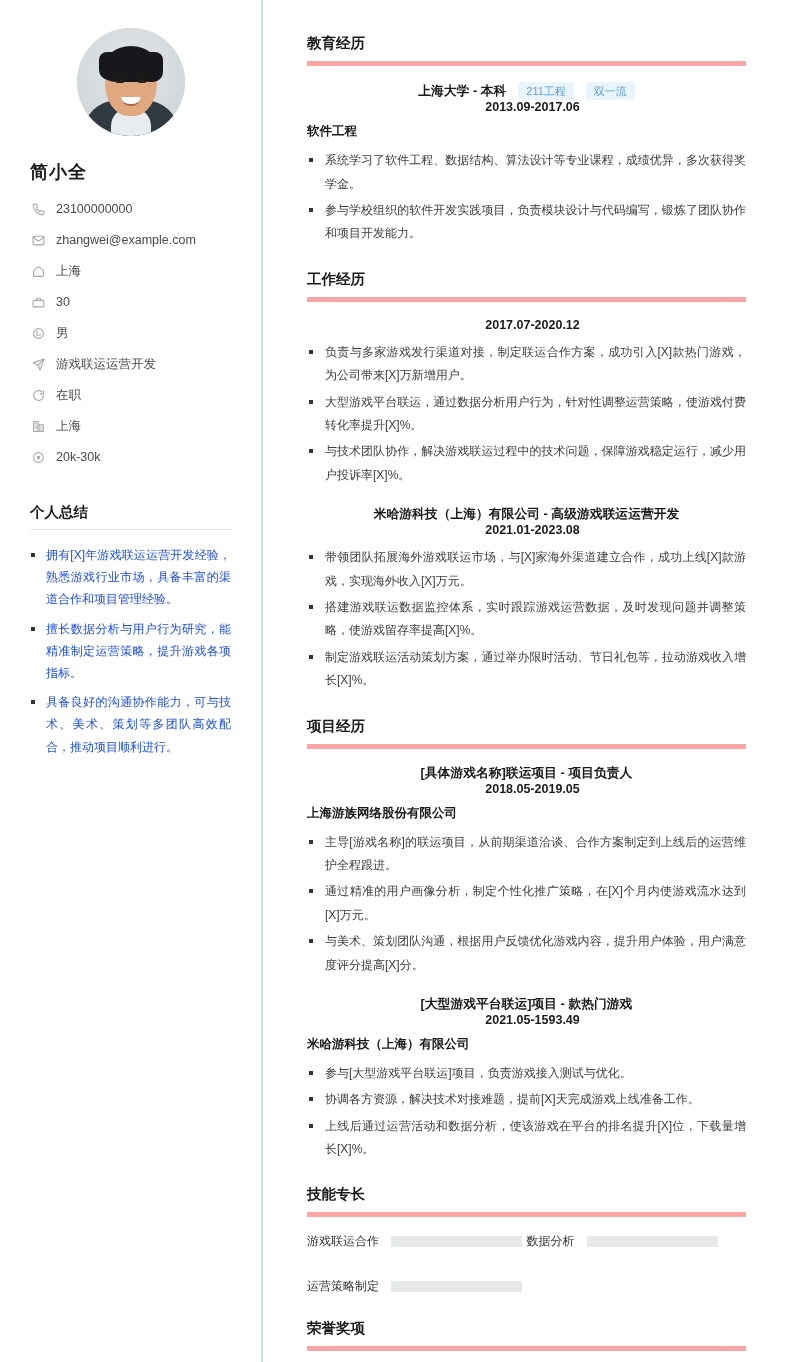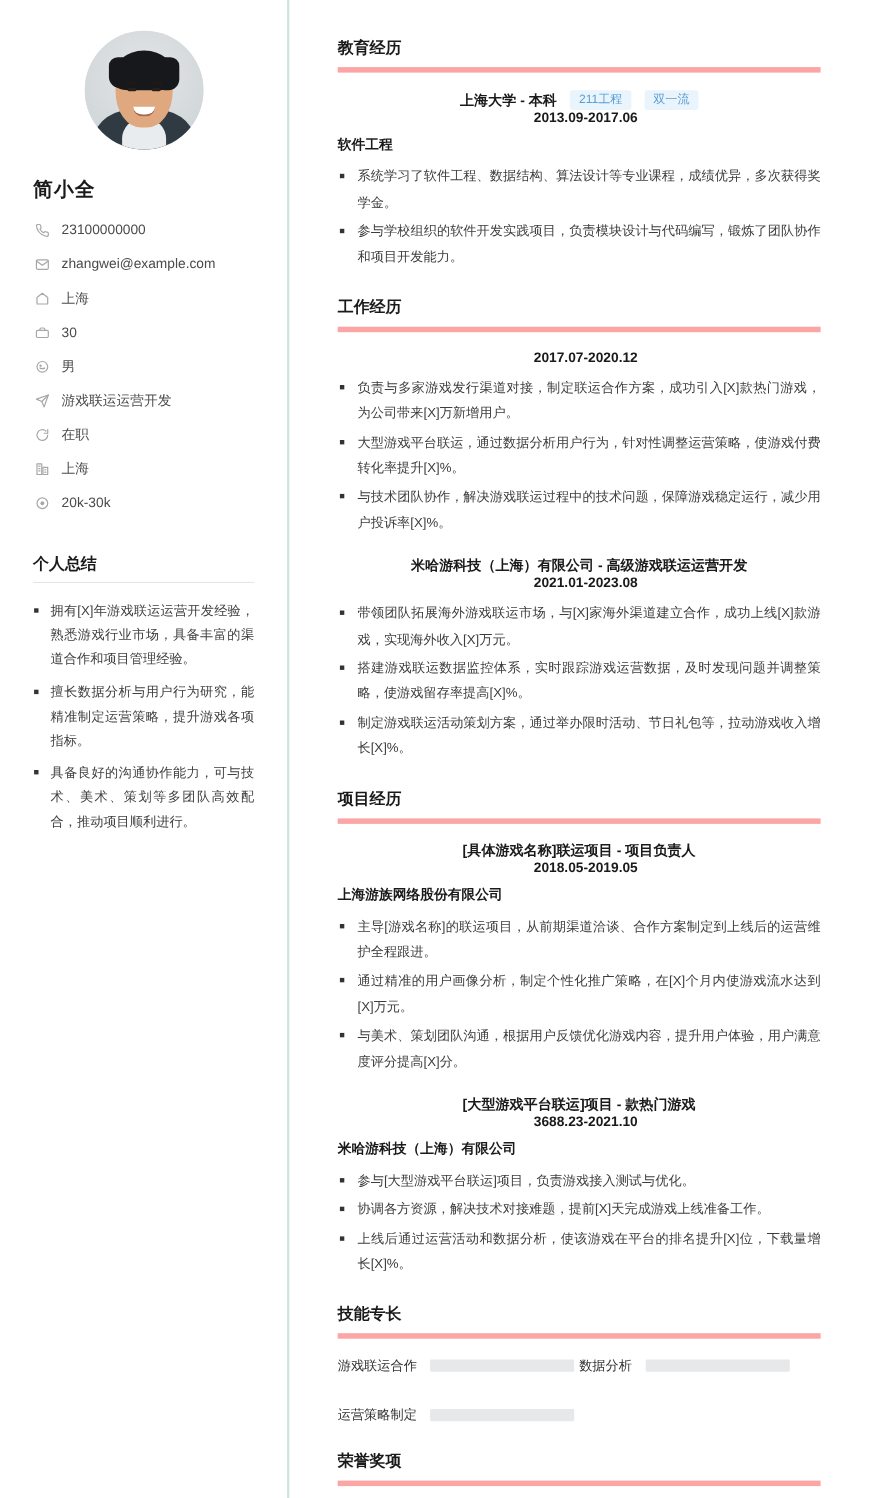--- a/index.html
+++ b/index.html
@@ -163,21 +163,21 @@
     padding-bottom: 7px;
     border-bottom: 1px solid #e3e6e8;
     margin-bottom: 14px;
   }
   .side-bullets { list-style: none; }
   .side-bullets li {
     position: relative;
     padding-left: 16px;
     font-size: 12px;
     line-height: 1.85;
-    color: #404040;
+    color: #1d4ed8;
     margin-bottom: 7px;
     text-align: justify;
   }
   .side-bullets li::before {
     content: "";
     position: absolute;
     left: 1px; top: 9px;
     width: 4px; height: 4px;
     background: #333333;
   }
@@ -507,21 +507,21 @@
           <li>通过精准的用户画像分析，制定个性化推广策略，在[X]个月内使游戏流水达到[X]万元。</li>
           <li>与美术、策划团队沟通，根据用户反馈优化游戏内容，提升用户体验，用户满意度评分提高[X]分。</li>
         </ul>
       </div>
 
       <div class="entry">
         <div class="entry-head">
           <div class="entry-head-left">
             <span class="entry-title">[大型游戏平台联运]项目 - 款热门游戏</span>
           </div>
-          <span class="entry-date">3688.23-2021.10</span>
+          <span class="entry-date">2021.05-1593.49</span>
         </div>
         <div class="entry-sub">米哈游科技（上海）有限公司</div>
         <ul class="bullets">
           <li>参与[大型游戏平台联运]项目，负责游戏接入测试与优化。</li>
           <li>协调各方资源，解决技术对接难题，提前[X]天完成游戏上线准备工作。</li>
           <li>上线后通过运营活动和数据分析，使该游戏在平台的排名提升[X]位，下载量增长[X]%。</li>
         </ul>
       </div>
     </section>
 

